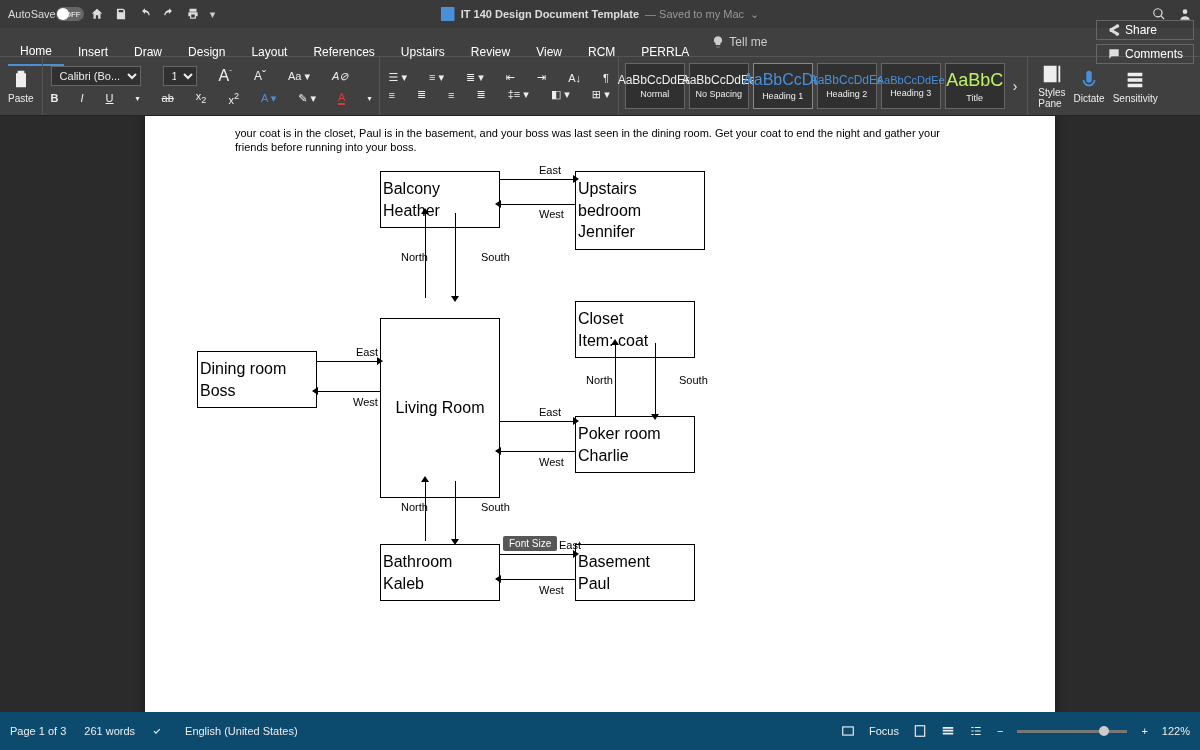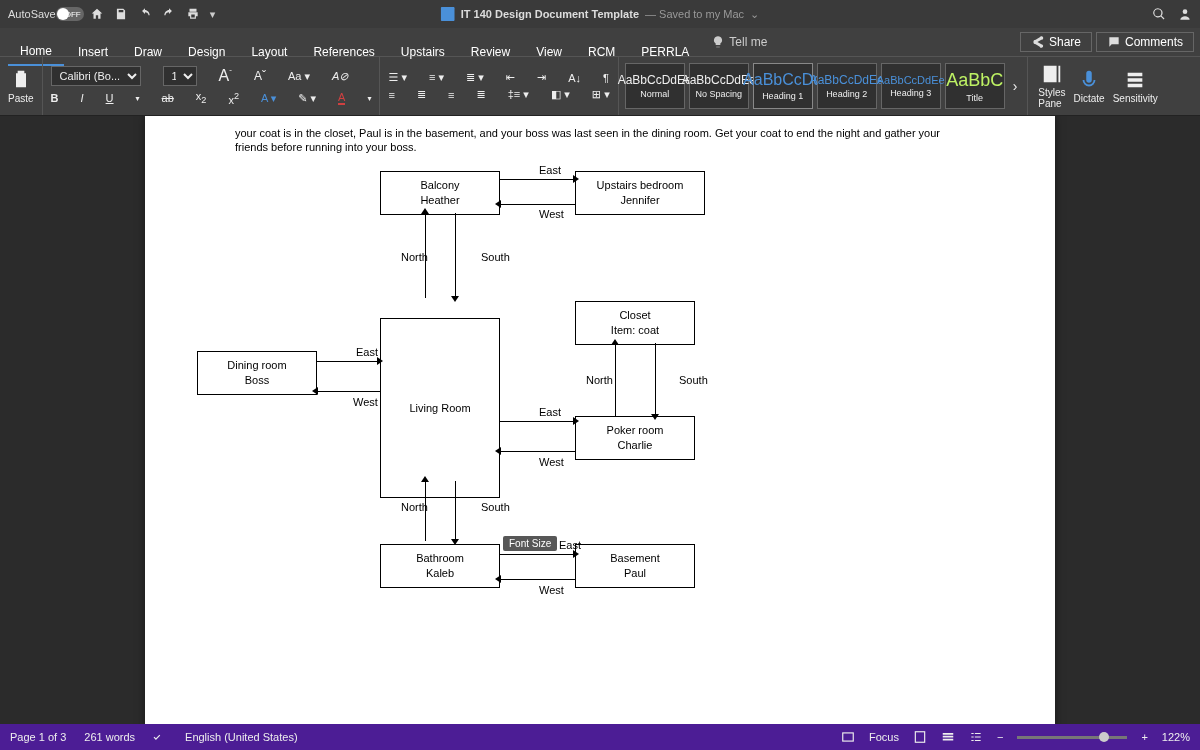--- a/index.html
+++ b/index.html
@@ -12,21 +12,21 @@
   .tb-icons { display:flex; gap:10px; align-items:center; }
   .tb-icon { width:14px; height:14px; fill:#ddd; }
   .doc-title { position:absolute; left:50%; transform:translateX(-50%); display:flex; align-items:center; gap:6px; color:#ddd; }
   .doc-title .sub { color:#999; }
   .tb-right { margin-left:auto; display:flex; gap:12px; align-items:center;}
   
   .tabs-row { height:28px; background:#404040; display:flex; align-items:center; color:#fff; font-size:12px; padding-left:8px; gap:2px; }
   .tab { padding:6px 12px; cursor:pointer;margin-top:20px; }
   .tab.active { border-bottom:2px solid #4a90d9; }
   .tell-me { display:flex; align-items:center; gap:4px; margin-left:8px; color:#ccc; }
-  .share-comments { margin-left:auto; display:flex; gap:4px; padding-right:6px; }
+  .share-comments { margin-left:auto; display:flex; gap:4px; padding-right:6px;flex-direction:column; }
   .pill-btn { border:1px solid #666; padding:2px 10px; border-radius:0; font-size:12px; color:#fff; display:flex; align-items:center; gap:4px; }
   
   .ribbon { height:60px; background:#404040; border-top:1px solid #555; border-bottom:1px solid #222; display:flex; color:#eee; font-size:11px; }
   .rgrp { border-right:1px solid #555; padding:4px 8px; display:flex; flex-direction:column; justify-content:center; gap:4px; }
   .rgrp-row { display:flex; align-items:center; gap:22px; }
   .ricon { width:16px; height:16px; fill:#eee; }
   .sel { background:#303030; border:1px solid #666; color:#eee; font-size:11px; padding:2px 4px; }
   .font-name { width:90px; }
   .font-size { width:34px; }
   .big-letter { font-size:16px; }
@@ -36,31 +36,31 @@
   .style-sample { font-size:12px; margin-bottom:2px; }
   .style-sample.big { font-size:16px; color:#4a90d9; }
   .side-buttons { display:flex; gap:8px; padding:6px 10px; align-items:center; }
   .side-btn { display:flex; flex-direction:column; align-items:center; font-size:10px; gap:2px; }
   .side-btn svg { width:22px; height:22px; }
   
   .canvas-wrap { position:absolute; top:116px; bottom:22px; left:0; right:0; background:#2b2b2b; overflow:hidden; display:flex; justify-content:center; }
   .page { width:910px; height:640px; background:#fff; margin-top:0; position:relative; box-shadow:0 0 8px rgba(0,0,0,.5); }
   .body-text { position:absolute; left:90px; top:10px; width:740px; font-size:11px; line-height:1.3; color:#000; }
   
-  .box { position:absolute; border:1px solid #000; background:#fff; text-align:center; font-size:11px; padding:6px 2px; line-height:1.35; }
+  .box { position:absolute; border:1px solid #000; background:#fff; text-align:left; font-size:16px; padding:6px 2px; line-height:1.35; }
   .lbl { position:absolute; font-size:11px; color:#000;margin-left:16px; }
   .arrow-line { position:absolute; background:#000; }
   .arrow-head { position:absolute; width:0; height:0; }
   .ah-right  { border-left:6px solid #000;  border-top:4px solid transparent; border-bottom:4px solid transparent; }
   .ah-left   { border-right:6px solid #000; border-top:4px solid transparent; border-bottom:4px solid transparent; }
   .ah-down   { border-top:6px solid #000;   border-left:4px solid transparent; border-right:4px solid transparent; }
   .ah-up     { border-bottom:6px solid #000;border-left:4px solid transparent; border-right:4px solid transparent; }
   .tooltip { position:absolute; background:#575757; color:#fff; font-size:10px; padding:2px 6px; border-radius:2px; }
   
-  .status-bar { position:absolute; bottom:0; left:0; right:0; height:26px; background:#4c1d95; color:#eee; font-size:11px; display:flex; align-items:center; padding:0 10px; gap:18px; }
+  .status-bar { position:absolute; bottom:0; left:0; right:0; height:38px; background:#0c4a6e; color:#eee; font-size:11px; display:flex; align-items:center; padding:0 10px; gap:18px; }
   .status-bar .right { margin-left:auto; display:flex; gap:14px; align-items:center; }
   .zoom-slider { width:110px; height:3px; background:#777; position:relative; }
   .zoom-slider::after { content:""; position:absolute; right:18px; top:-4px; width:10px; height:10px; background:#ccc; border-radius:50%; }
   .sicn { width:14px; height:14px; fill:#eee; }
 </style>
 </head>
 <body>
 
 <div class="title-bar">
   <div class="autosave-toggle">

